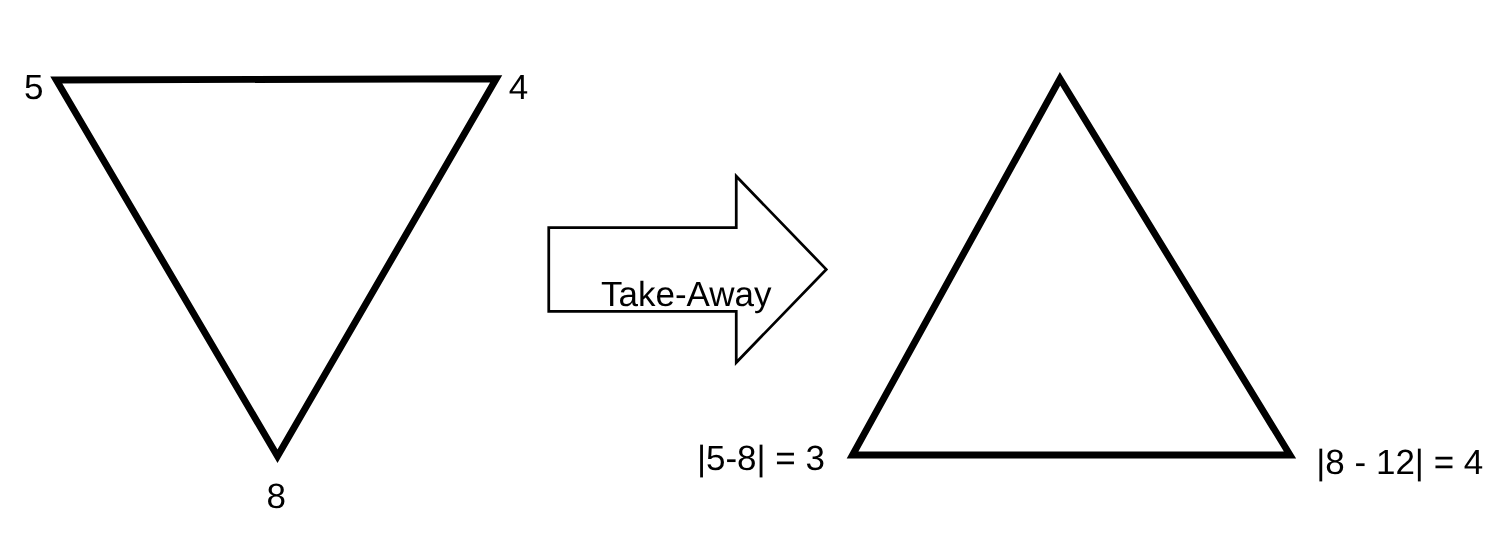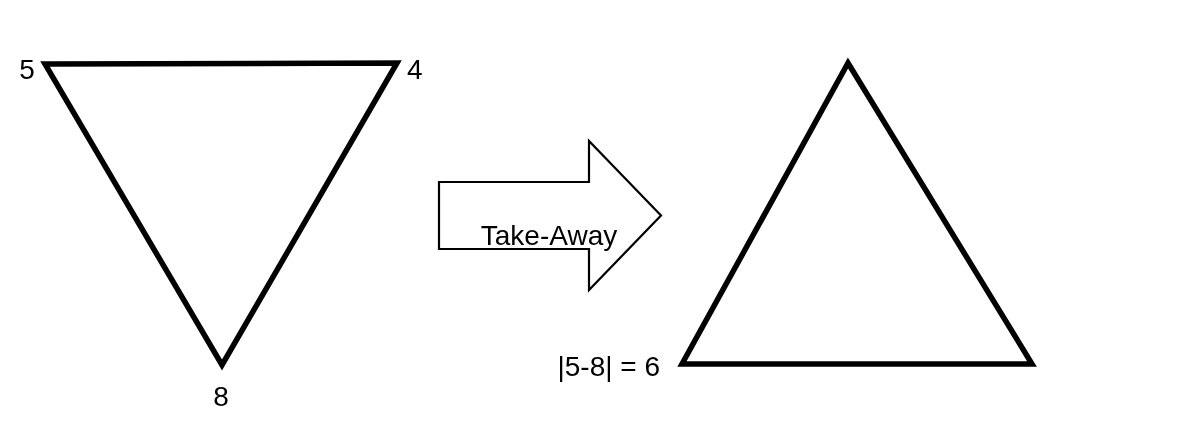--- a/index.html
+++ b/index.html
@@ -68,16 +68,17 @@
 
   <div class="lbl center" style="left:27px; top:70px;">5</div>
 
   <div class="lbl left" style="left:407px; top:70px;">4</div>
 
   <div class="lbl center" style="left:221px; top:397px;">8</div>
 
   <div class="arrow-label" style="left:549px; top:216px;margin-top:20px;">Take-Away</div>
 
 
-  <div class="lbl right" style="left:660px; top:367px;">|5-8| = 6</div>
+  <div class="lbl right" style="left:660px; top:367px;">|5-8| = 3</div>
 
+  <div class="lbl left" style="left:1053px; top:370px;">|8 - 12| = 4</div>
 
 </div>
 
 </body></html>

